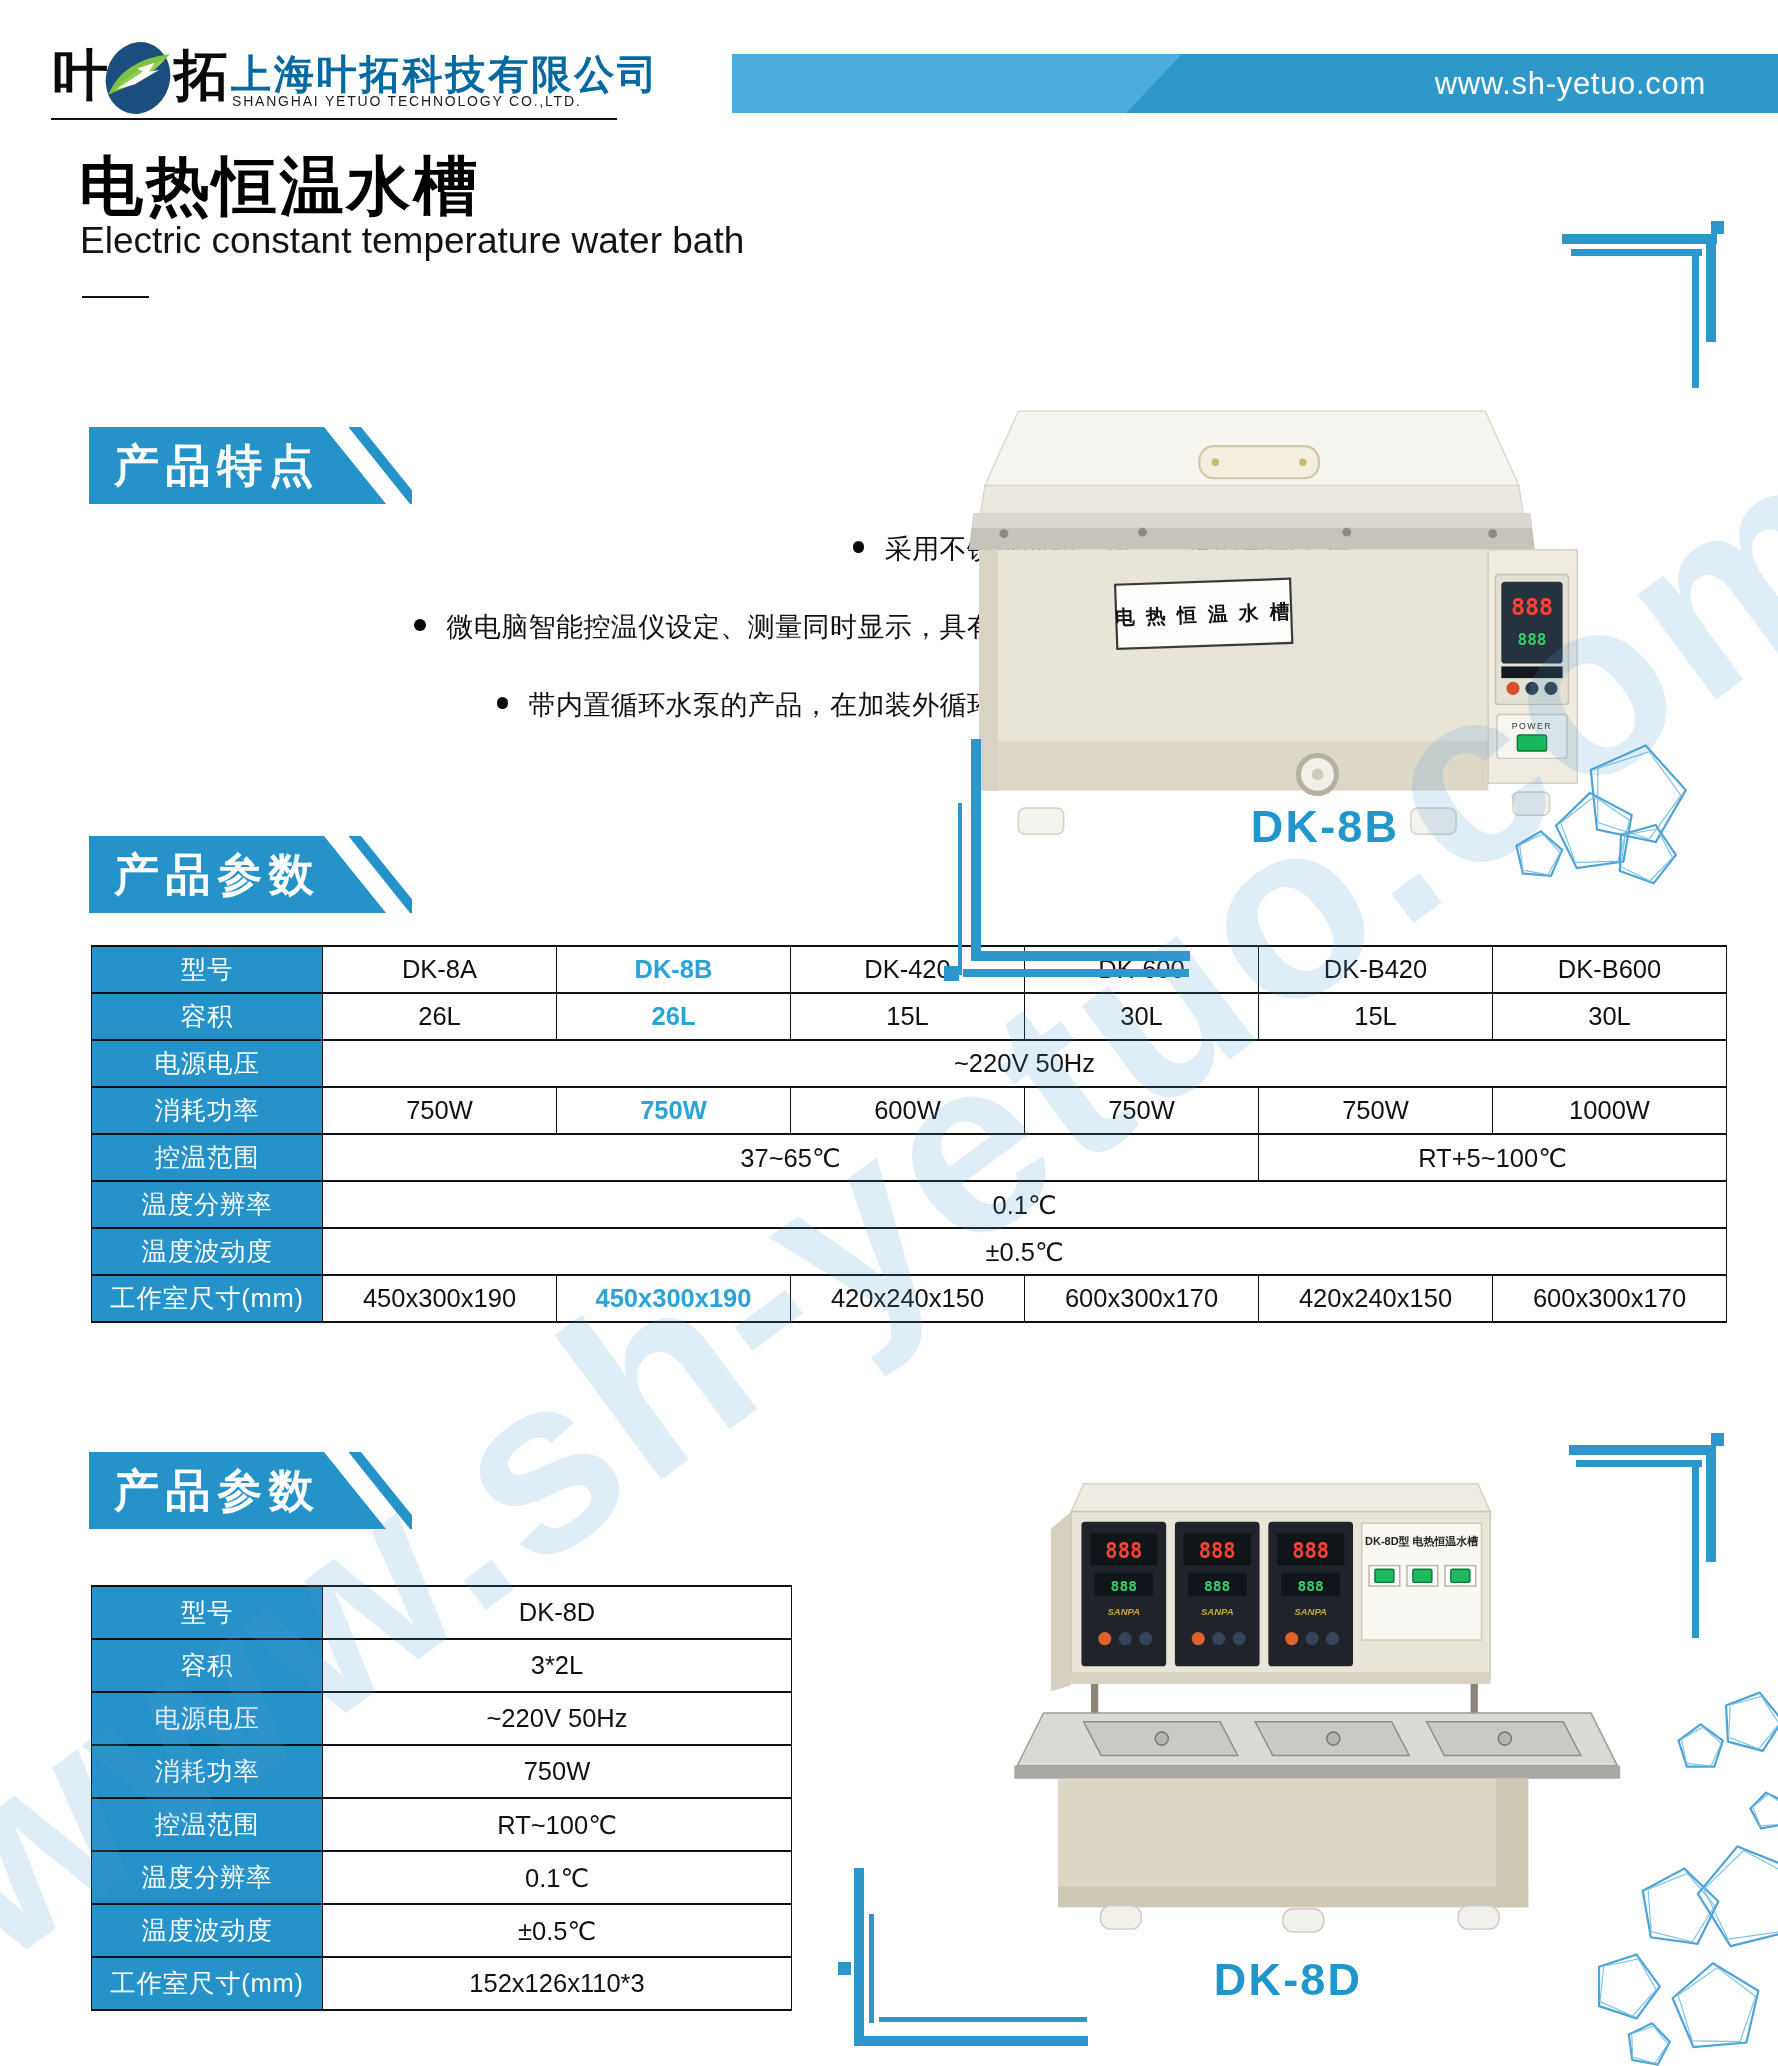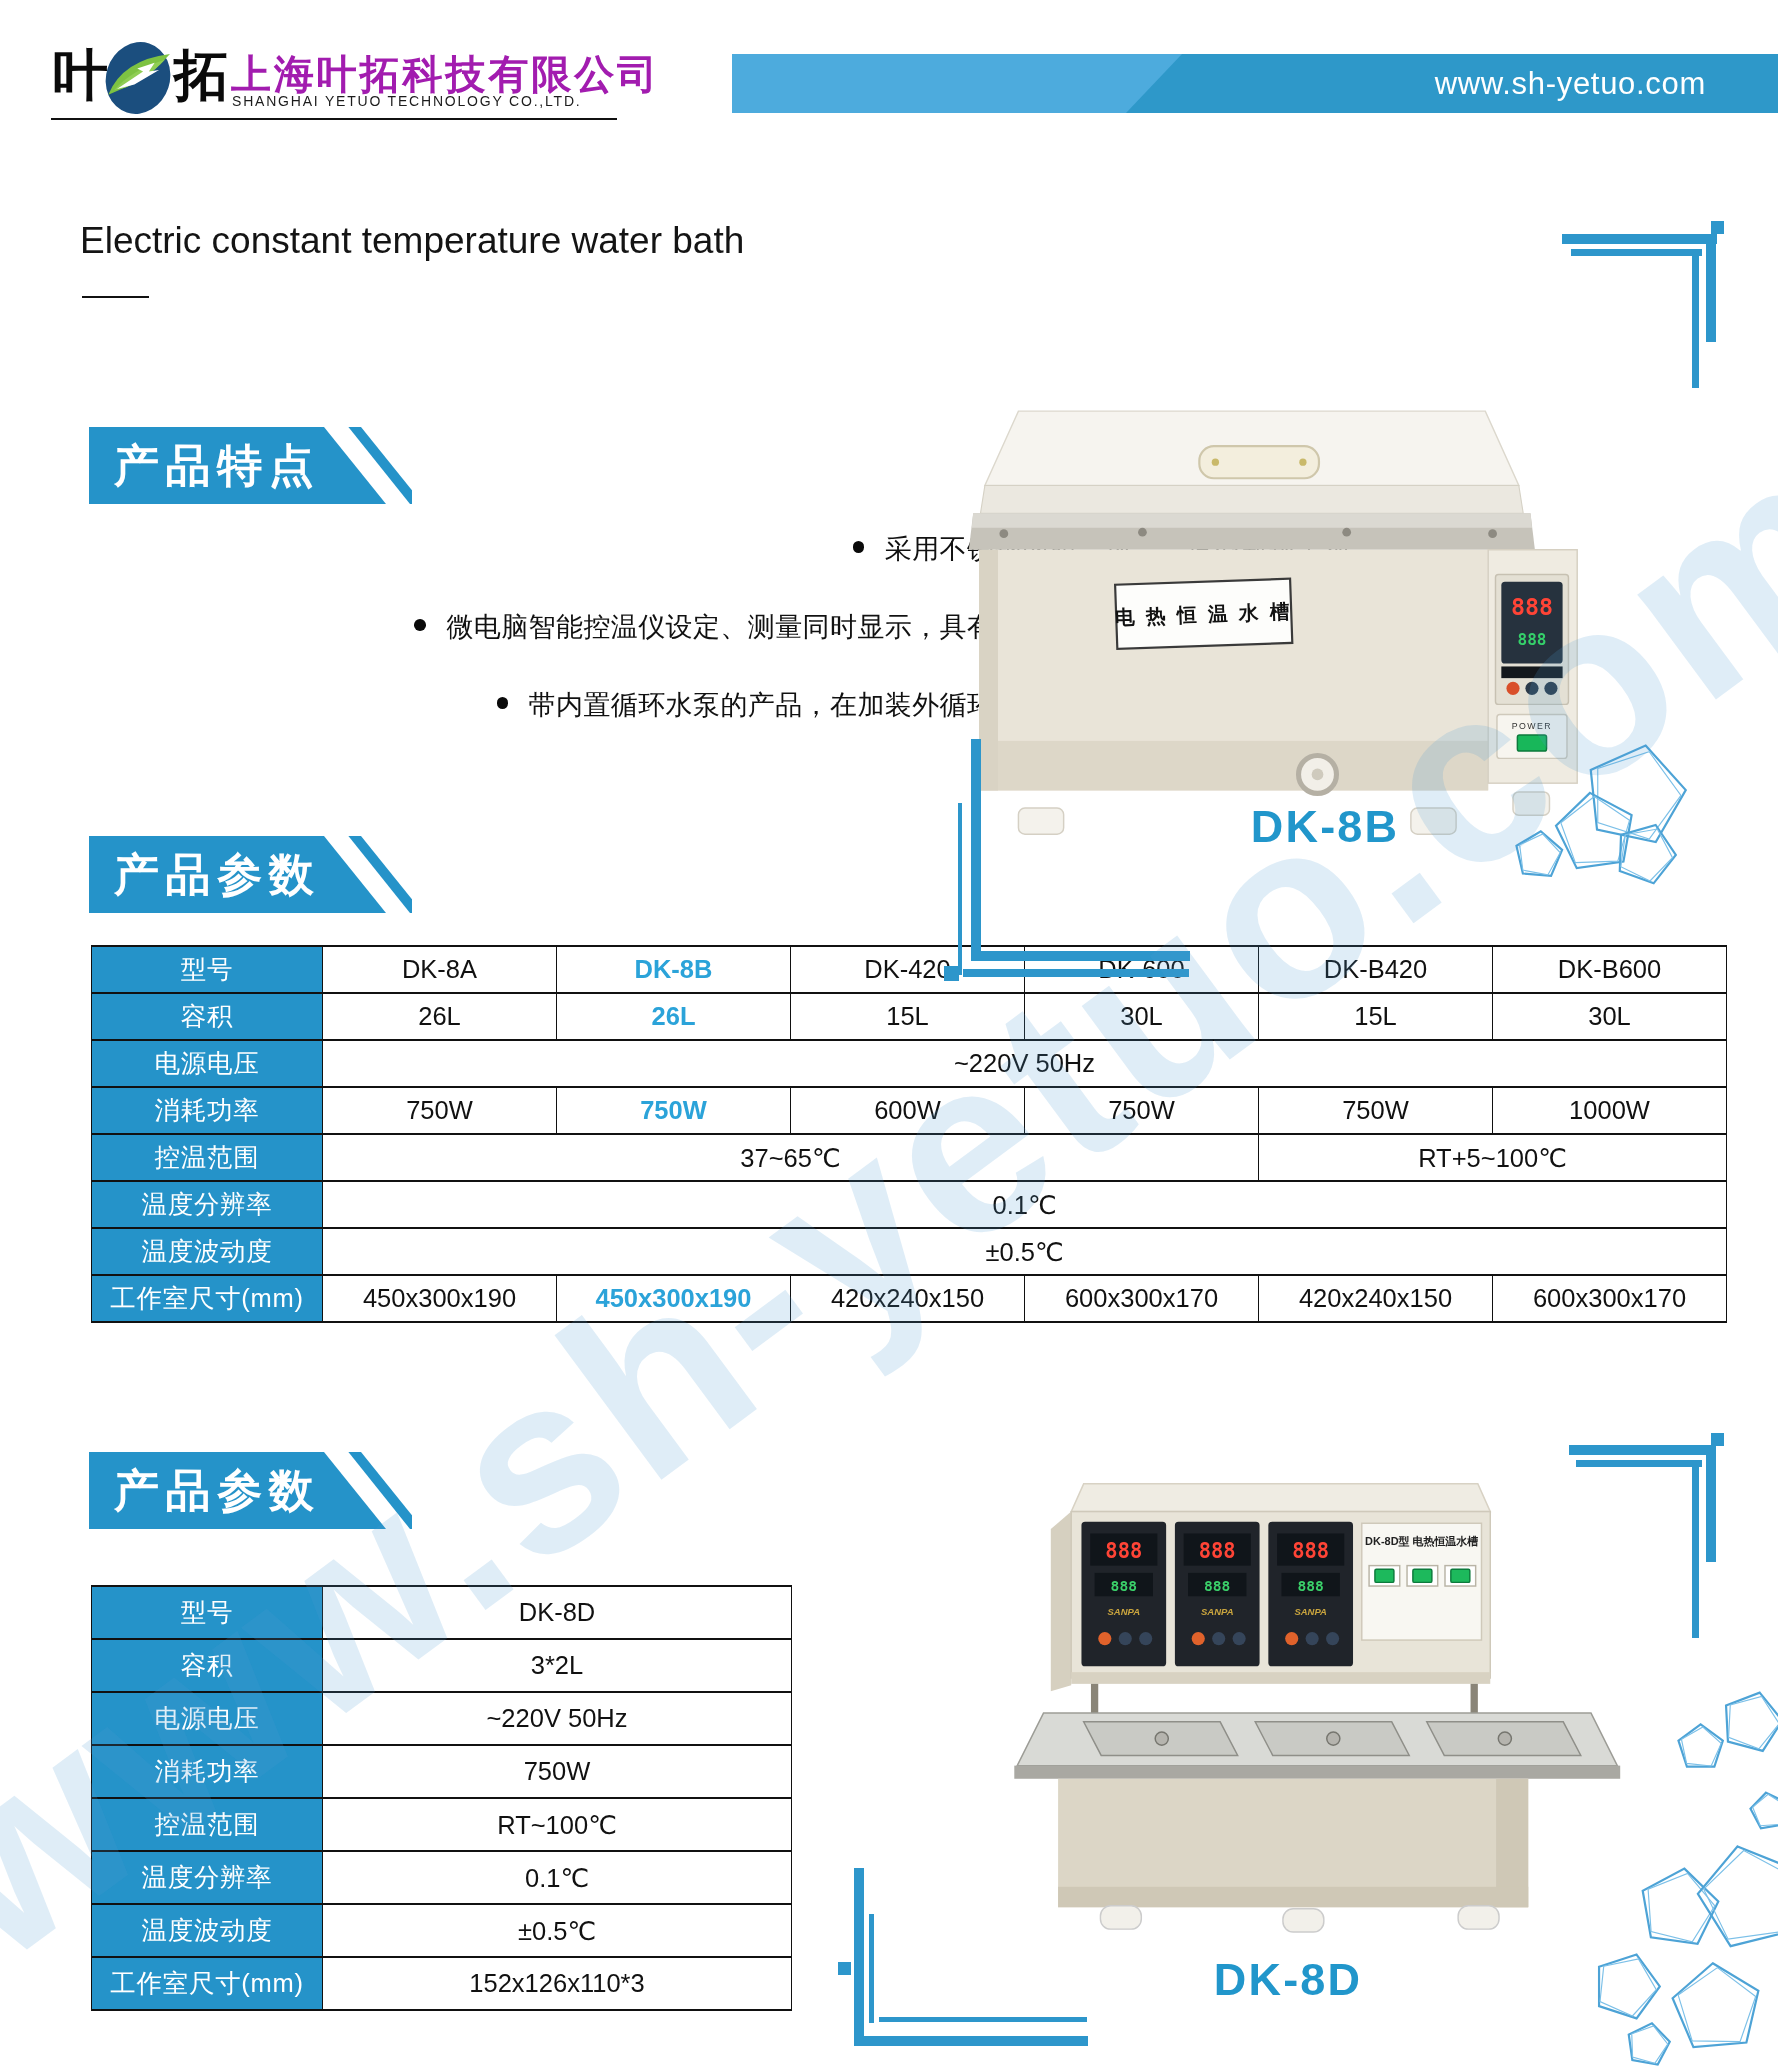--- a/index.html
+++ b/index.html
@@ -6,21 +6,21 @@
   body{font-family:"Liberation Sans","DejaVu Sans",sans-serif;color:#111;}
   .page{position:relative;width:1779px;height:2066px;overflow:hidden;background:#fff;}
 
   
   .logo-char{position:absolute;font-family:"Liberation Serif","DejaVu Serif",serif;
              font-weight:700;font-size:55px;line-height:1;color:#0a0a0a;top:48px;}
   .logo-char.left{left:53px;}
   .logo-char.right{left:174px;}
   .logo-mark{position:absolute;left:101px;top:38px;width:74px;height:80px;}
   .company-cn{position:absolute;left:231px;top:47px;font-size:40px;font-weight:700;
-              letter-spacing:2.9px;color:#a21caf;text-align:center;}
+              letter-spacing:2.9px;color:#0369a1;text-align:center;}
   .company-en{position:absolute;left:232px;top:93px;font-size:14px;font-weight:500;
               letter-spacing:1.8px;color:#1c1c1c;}
   .header-rule{position:absolute;left:51px;top:118px;width:566px;height:2.2px;background:#111;}
   .banner{position:absolute;left:732px;top:54px;width:1047px;height:59px;background:#2e98c9;}
   .banner::before{content:"";position:absolute;left:0;top:0;width:450px;height:59px;
                   background:#4dabdd;clip-path:polygon(0 0,450px 0,394px 59px,0 59px);}
   .banner .site{position:absolute;right:73px;top:0;line-height:59px;color:#fff;
                 font-size:31px;font-weight:400;letter-spacing:0.7px;}
 
   
@@ -83,20 +83,21 @@
     <path d="M22 70 L58 46 L50 42 L74 34 L66 46 L80 44 L46 64 Z" fill="#ffffff"></path>
   </svg>
   <div class="logo-char right">拓</div>
   <div class="company-cn">上海叶拓科技有限公司</div>
   <div class="company-en">SHANGHAI YETUO TECHNOLOGY CO.,LTD.</div>
   <div class="header-rule"></div>
   <div class="banner">
     <div class="site">www.sh-yetuo.com</div>
   </div>
 
+  <div class="title-cn">电热恒温水槽</div>
   <div class="title-en">Electric constant temperature water bath</div>
   <div class="title-rule"></div>
 
   <div class="badge" style="top:427px;">
     <div class="shape"></div>
     <div class="stripe"></div>
     <div class="txt">产品特点</div>
   </div>
   <div class="features" id="featureList">
       <div class="feature">

